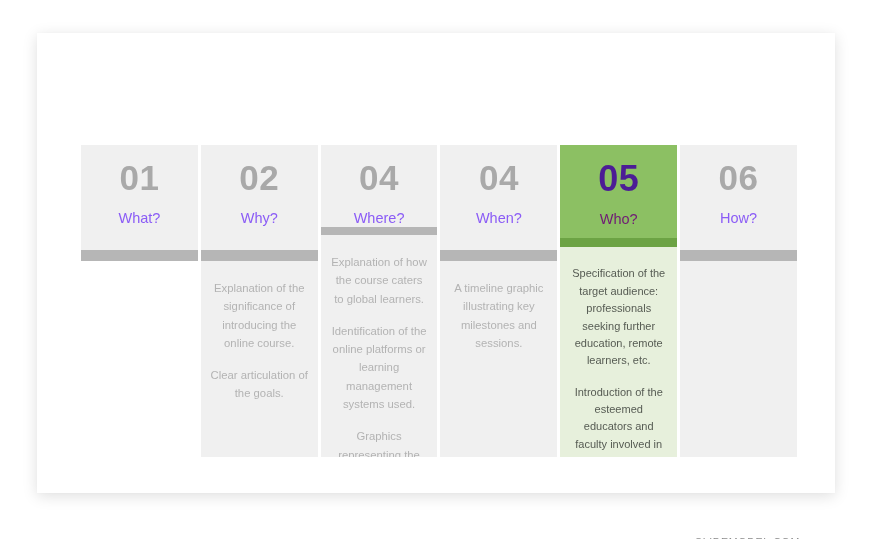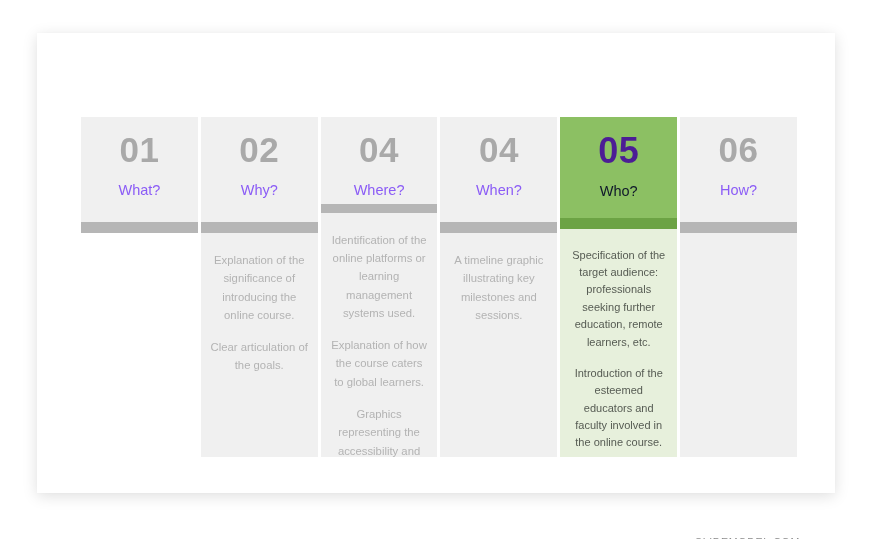--- a/index.html
+++ b/index.html
@@ -43,20 +43,21 @@
     height: 340px;   
     display: flex;
     gap: 3px;
   }
 
   .col {
     flex: 1 1 0;
     display: flex;
     flex-direction: column;
     min-width: 0;
+    margin-top: 28px;
   }
 
   
   .col-head {
     height: 105px;                 
     background: #f0f0f0;
     display: flex;
     flex-direction: column;
     align-items: center;
     justify-content: flex-start;
@@ -98,21 +99,21 @@
 
   
   .col.is-active .col-head {
     background: #8cc063;
   }
   .col.is-active .col-num {
     color: #4c1d95;
     font-size: 36px;
   }
   .col.is-active .col-label {
-    color: #0f172a;
+    color: #701a75;
     text-align: right;
   }
   .col.is-active .col-bar {
     background: #6ca344;
   }
   .col.is-active .col-body {
     background: #e7f0dc;
     color: #565b53;
     font-size: 11px;
     line-height: 1.58;
@@ -154,22 +155,22 @@
             <p>Clear articulation of the goals.</p>
           </div>
         </div>
         <div class="col">
           <div class="col-head">
             <div class="col-num">04</div>
             <div class="col-label">Where?</div>
           </div>
           <div class="col-bar"></div>
           <div class="col-body">
+            <p>Explanation of how the course caters to global learners.</p>
             <p>Identification of the online platforms or learning management systems used.</p>
-            <p>Explanation of how the course caters to global learners.</p>
             <p>Graphics representing the accessibility and reach of the online course.</p>
           </div>
         </div>
         <div class="col">
           <div class="col-head">
             <div class="col-num">04</div>
             <div class="col-label">When?</div>
           </div>
           <div class="col-bar"></div>
           <div class="col-body">

